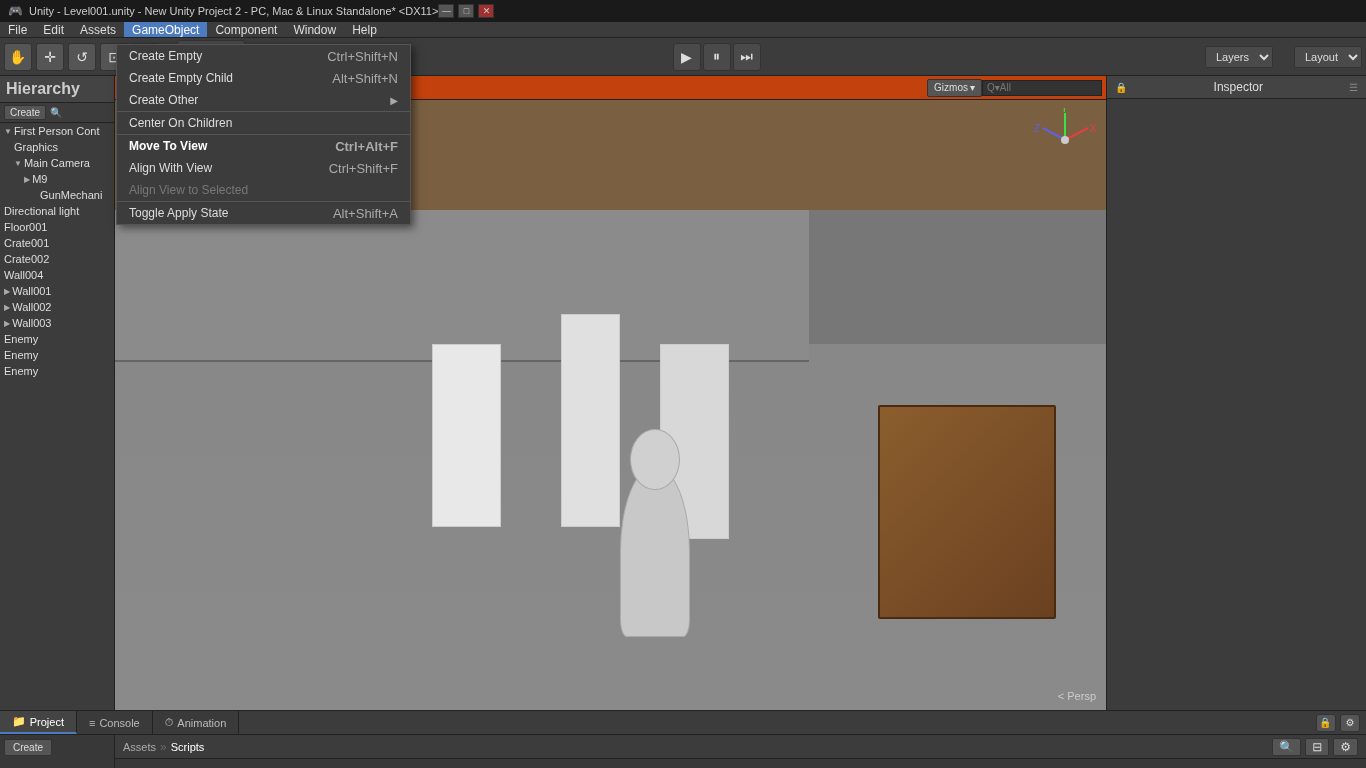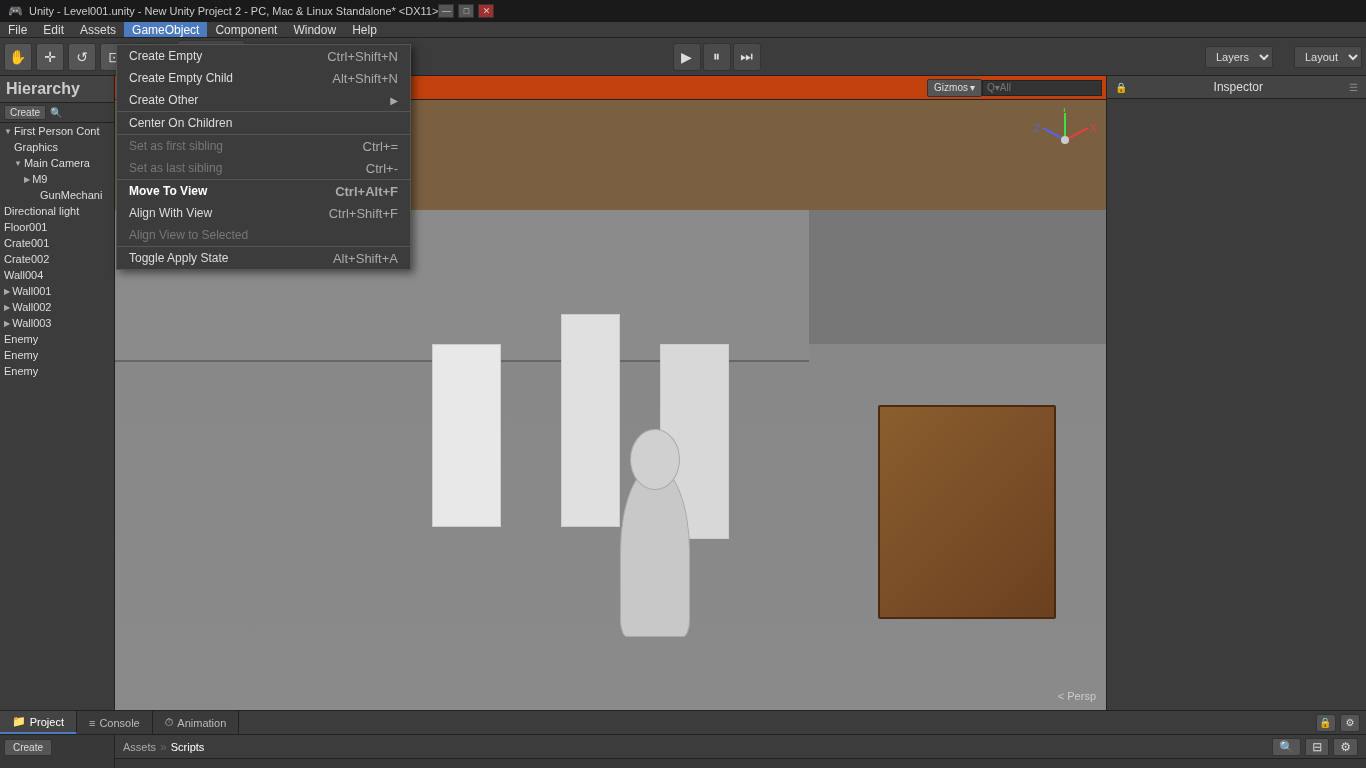--- a/index.html
+++ b/index.html
@@ -269,30 +269,20 @@
     </div>
   </div>
 
   <div class="menu-section">
     <div class="ctx-item">
       <span>Center On Children</span>
     </div>
   </div>
 
 
-  <div class="menu-section">
-    <div class="ctx-item disabled">
-      <span>Set as first sibling</span>
-      <span class="ctx-shortcut">Ctrl+=</span>
-    </div>
-    <div class="ctx-item disabled">
-      <span>Set as last sibling</span>
-      <span class="ctx-shortcut">Ctrl+-</span>
-    </div>
-  </div>
 
   <div class="menu-section">
     <div class="ctx-item bold">
       <span>Move To View</span>
       <span class="ctx-shortcut">Ctrl+Alt+F</span>
     </div>
     <div class="ctx-item">
       <span>Align With View</span>
       <span class="ctx-shortcut">Ctrl+Shift+F</span>
     </div>

